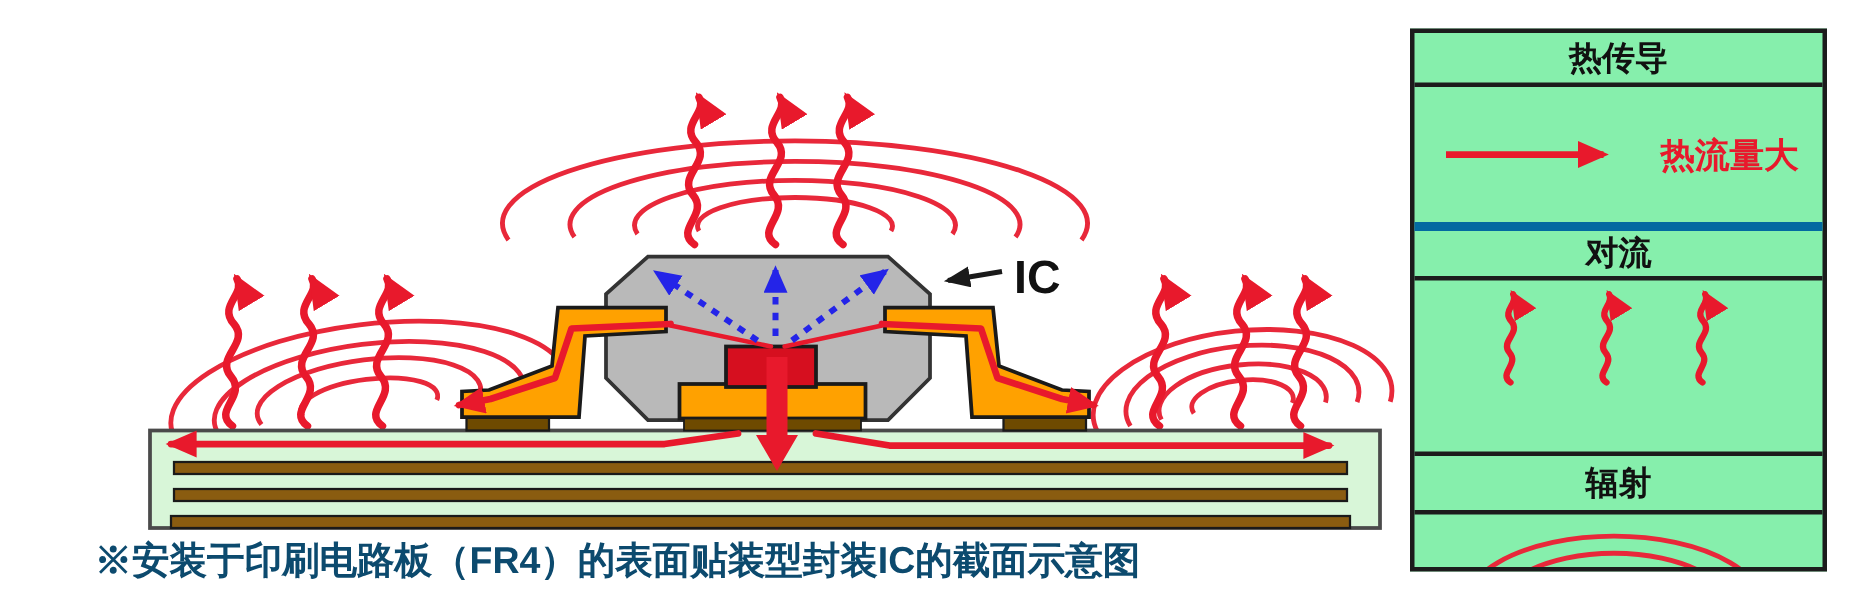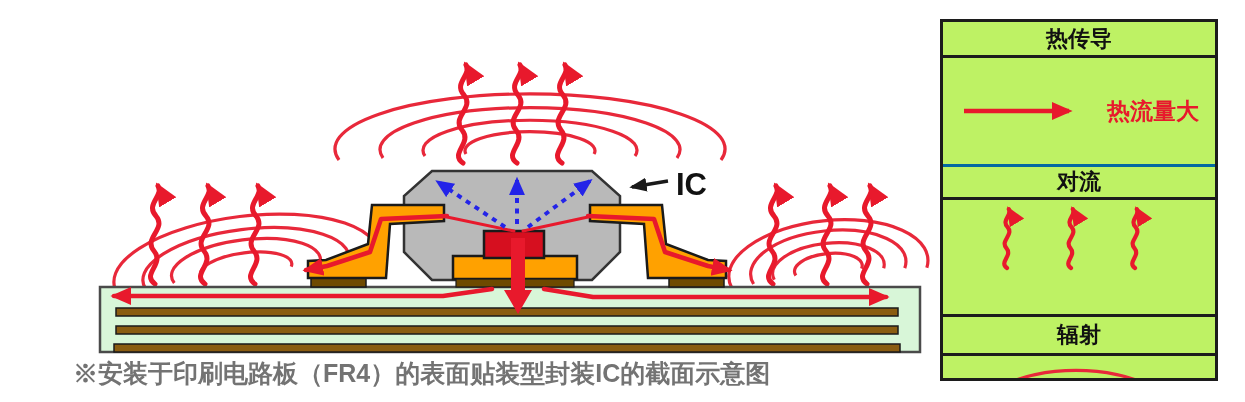--- a/index.html
+++ b/index.html
@@ -3,39 +3,39 @@
 <meta charset="utf-8">
 <style>
   html,body{margin:0;padding:0;background:#ffffff;}
   body{
     width:1245px;height:402px;position:relative;overflow:hidden;
     font-family:"Liberation Sans", sans-serif;
   }
   .stage{position:absolute;inset:0;}
   .main-svg{position:absolute;left:0;top:0;width:935px;height:402px;}
   .caption{
-    position:absolute;left:73px;top:357px;
-    font-size:25px;font-weight:600;color:#737373;white-space:nowrap;
+    position:absolute;left:63px;top:357px;
+    font-size:25px;font-weight:600;color:#0c4a6e;white-space:nowrap;
   }
   
   .legend{
     position:absolute;left:940px;top:19px;width:278px;height:362px;
-    border:3px solid #1c1c1c;background:#bef264;box-sizing:border-box;
+    border:3px solid #1c1c1c;background:#86efac;box-sizing:border-box;
     display:flex;flex-direction:column;
   }
   .lg-header{
     text-align:center;font-weight:bold;color:#111;font-size:22px;
     border-bottom:3px solid #1c1c1c;
     display:flex;align-items:center;justify-content:center;
     flex:0 0 auto;
   }
   .lg-h1{height:33px;}
-  .lg-h2{height:30px;border-top:3px solid #0369a1;}
+  .lg-h2{height:30px;border-top:6px solid #0369a1;}
   .lg-h3{height:36px;border-top:3px solid #1c1c1c;margin-top:40px;}
-  .lg-cond{height:106px;display:flex;flex-direction:column;justify-content:space-evenly;padding-left:16px;flex:0 0 auto;}
+  .lg-cond{height:90px;display:flex;flex-direction:column;justify-content:space-evenly;padding-left:16px;flex:0 0 auto;}
   .lg-row{display:flex;align-items:center;}
   .lg-row .lbl{font-size:23px;font-weight:bold;margin-left:16px;}
   .lbl-red{color:var(--heat-red,#e8192c);}
   .lbl-blue{color:var(--flow-small-blue,#2424e8);}
   .lg-conv{height:74px;flex:0 0 auto;}
   .lg-rad{flex:1 1 auto;overflow:hidden;}
   .lg-conv svg,.lg-rad svg{display:block;}
 </style>
 </head>
 <body>

